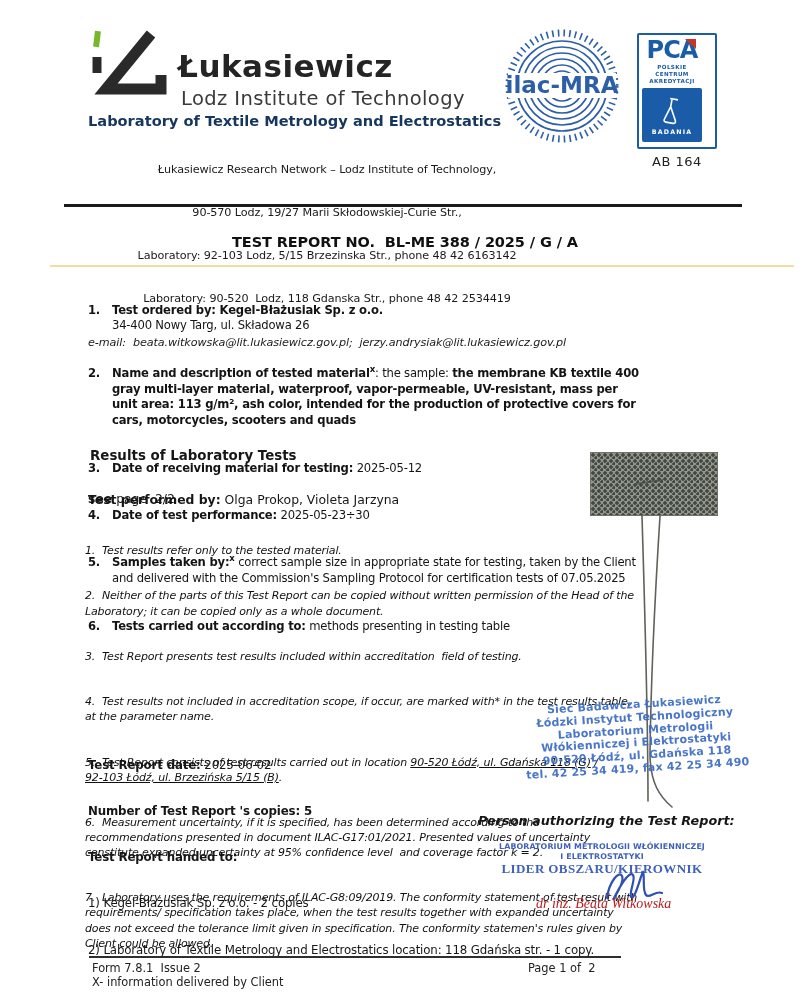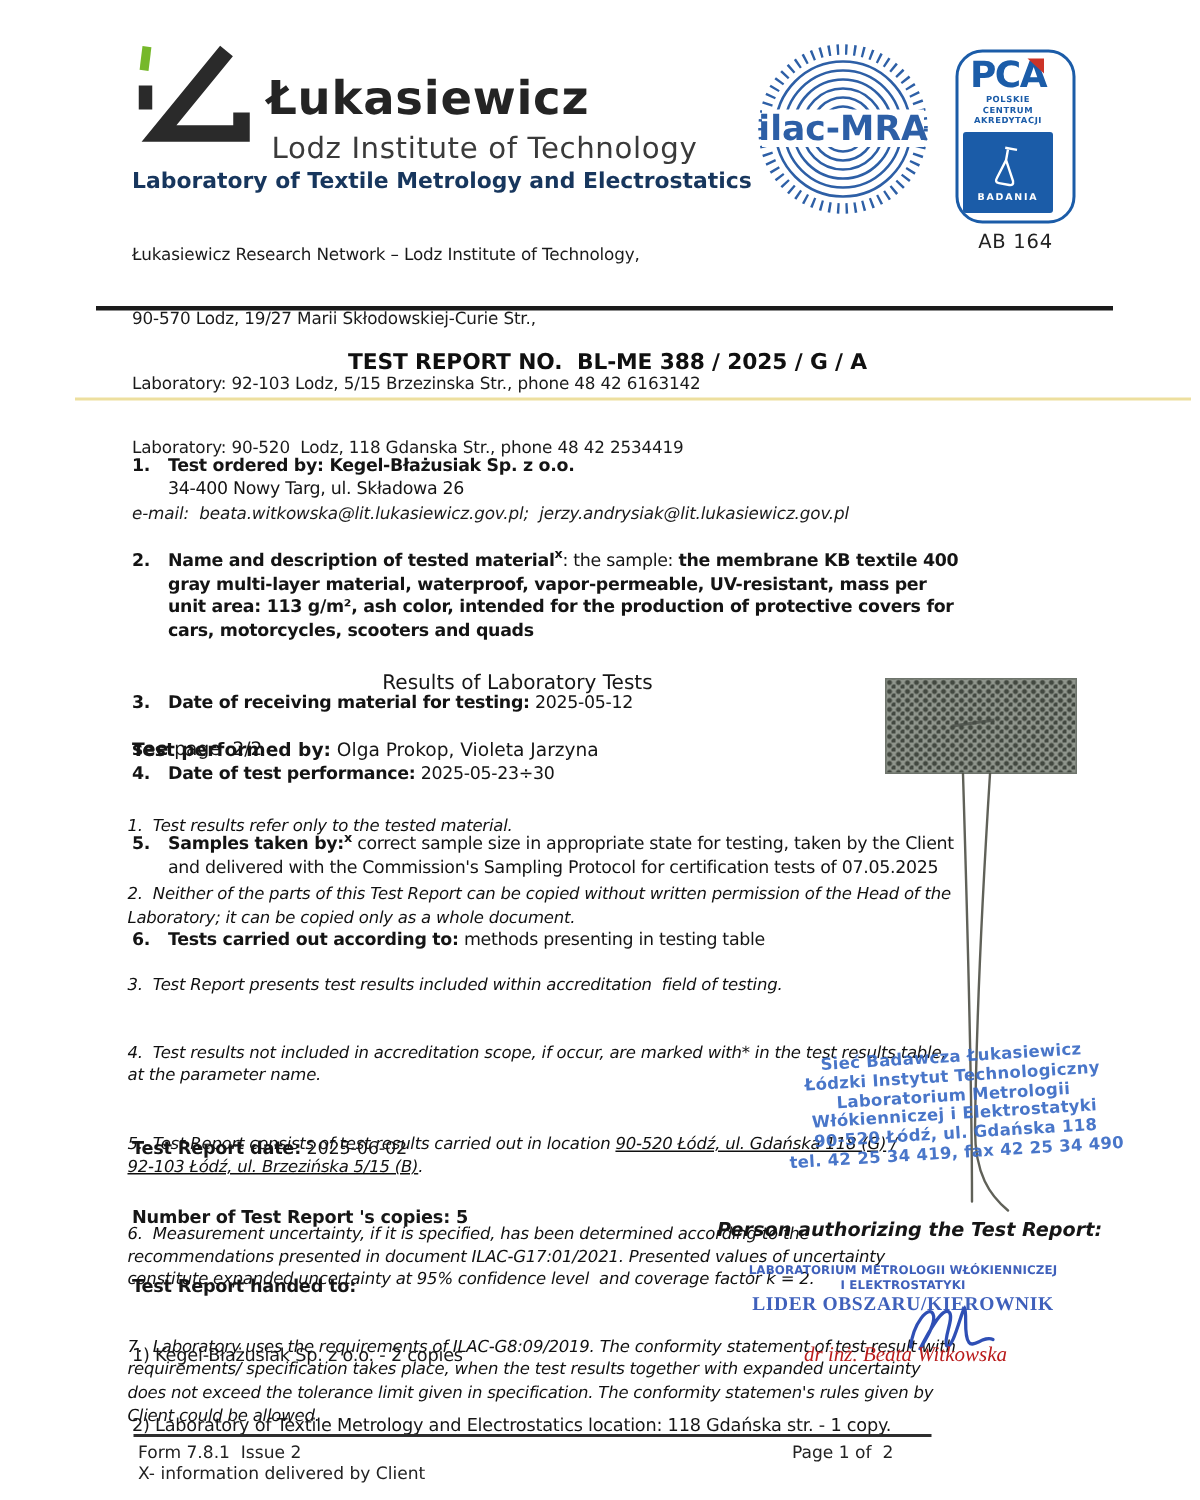--- a/index.html
+++ b/index.html
@@ -8,45 +8,45 @@
   .abs{position:absolute;}
   .b{font-weight:bold;}
   .i{font-style:italic;}
   .pw{white-space:pre-wrap;}
   sup.x{font-size:8.5px;font-weight:bold;vertical-align:super;line-height:0;}
 
   
   .brand{left:178px;top:48px;font-size:31px;font-weight:bold;color:#242424;letter-spacing:.5px;}
   .brand-sub{left:181px;top:87px;font-size:19.5px;color:#3a3a3a;letter-spacing:.4px;}
   .lab-title{left:88px;top:112px;font-size:14.6px;font-weight:bold;color:#17365d;}
-  .addr{left:88px;top:134px;font-size:11.2px;line-height:14.4px;color:#1a1a1a;letter-spacing:-.1px;}
+  .addr{left:88px;top:134px;font-size:11.2px;line-height:14.4px;color:#1a1a1a;letter-spacing:-.1px;text-align:center;}
   .top-rule{left:64px;top:204px;width:678px;height:3px;background:#1b1b1b;}
   .yellow-line{left:50px;top:265px;width:744px;height:2px;background:#ead98e;opacity:.85;}
 
   
   .ilac{left:503px;top:27px;}
   .pca-wrap{left:637px;top:33px;width:80px;text-align:center;}
-  .pca-badge{border:2.5px solid #1b5ca8;border-radius:18px;background:#fff;padding:3px 12px 5px 2px;}
+  .pca-badge{border:2.5px solid #1b5ca8;border-radius:2px;background:#fff;padding:3px 12px 5px 2px;}
   .pca-acr{position:relative;font-size:24px;font-weight:bold;color:#1b5ca8;line-height:24px;letter-spacing:-1px;}
   .red-tri{position:absolute;right:7px;top:1px;width:0;height:0;border-left:11px solid transparent;border-top:10px solid #cc3327;}
   .pca-name{font-size:5.6px;font-weight:bold;color:#1b5ca8;letter-spacing:.4px;line-height:7px;margin-top:2px;}
   .pca-box{margin:3px auto 0 auto;width:60px;height:54px;background:#1b5ca8;border-radius:2px;
            display:flex;flex-direction:column;align-items:center;justify-content:center;}
   .badania{color:#fff;font-size:6.3px;font-weight:bold;letter-spacing:1.2px;margin-top:2px;}
   .ab164{margin-top:5px;font-size:13px;color:#222;letter-spacing:.5px;}
 
   
   .title{left:145px;top:234px;width:520px;text-align:center;font-size:14.5px;font-weight:bold;color:#101010;letter-spacing:-.1px;}
   .items{left:88px;top:271px;width:555px;font-size:11.6px;line-height:15.8px;color:#141414;letter-spacing:-.2px;}
   .item{display:flex;}
   .item .num{width:24px;flex:0 0 24px;font-weight:bold;}
   .item .itx{flex:1;}
 
   
-  .res-head{left:90px;top:448px;width:510px;text-align:center;font-size:13.4px;font-weight:normal;}
+  .res-head{left:90px;top:448px;width:510px;font-size:13.4px;font-weight:bold;}
   .see{left:88px;top:491px;font-size:12.4px;}
   .perf{left:88px;top:492px;font-size:12.4px;}
 
   
   .swatch{left:590px;top:452px;width:128px;height:64px;background-color:#8f958c;
           background-image:radial-gradient(circle at 2px 2px,#424840 1.5px,transparent 1.9px),
                            radial-gradient(circle at 5px 5px,#424840 1.5px,transparent 1.9px);
           background-size:6px 6px;border:1px solid #6e746c;box-sizing:border-box;}
   .staple{position:absolute;left:44px;top:28px;width:28px;height:2px;background:#474c45;transform:rotate(-8deg);opacity:.75;}
 

